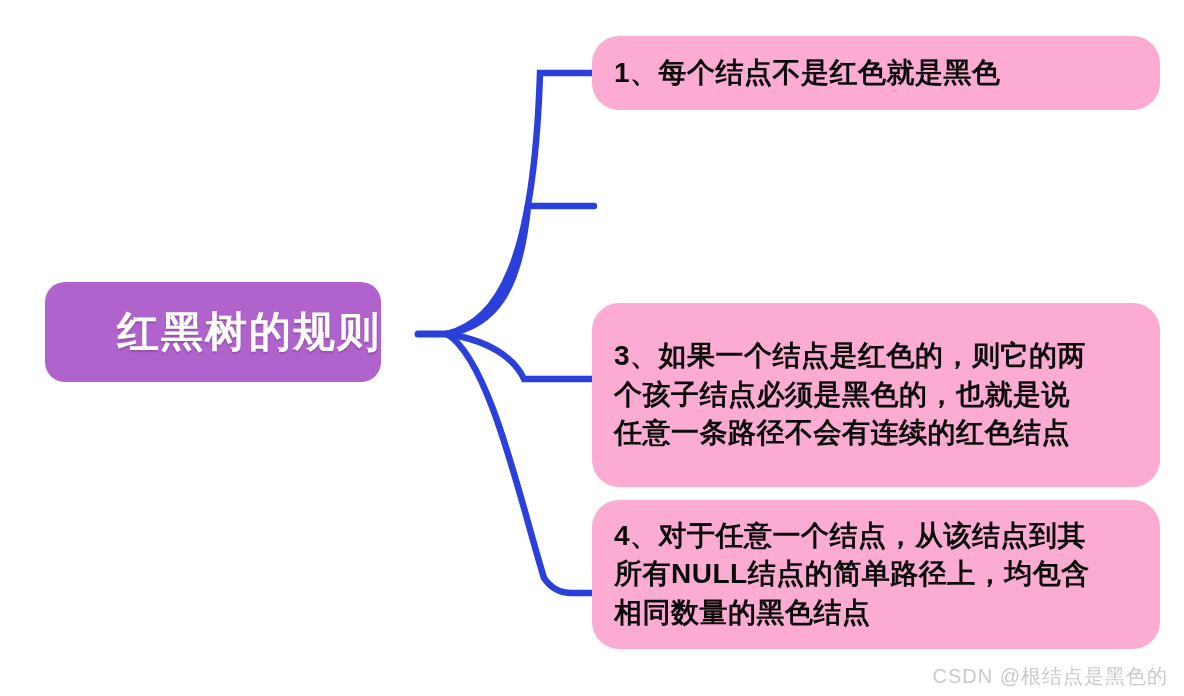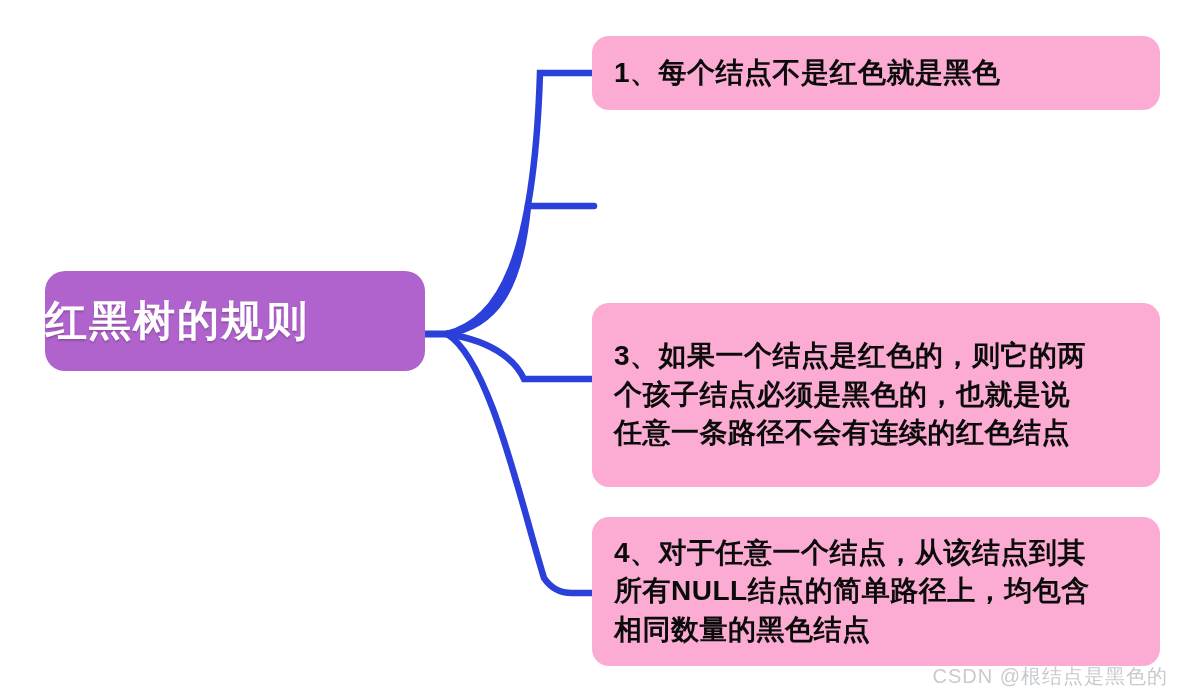--- a/index.html
+++ b/index.html
@@ -37,58 +37,58 @@
     z-index: 2;
     box-sizing: border-box;
     display: flex;
     align-items: center;
     border-radius: 18px;
   }
 
   
   #root-node {
     left: 45px;
-    top: 271px;
-    width: 380px;
+    top: 282px;
+    width: 336px;
     height: 100px;
     background: #b063cc;
     border-radius: 20px;
-    justify-content: flex-start;
+    justify-content: flex-end;
   }
   #root-node .node-text {
     color: #ffffff;
     font-size: 42px;
     font-weight: bold;
     letter-spacing: 2px;
     line-height: 1.15;
     text-align: center;
     text-shadow: 0 2px 2px rgba(0,0,0,0.18);
   }
 
   
   .branch-node {
     background: #fcacd2;
     left: 592px;
     width: 568px;
     padding: 0 22px;
-    border-radius: 17px;
+    border-radius: 27px;
   }
   .branch-node .node-text {
     color: #0b0b0b;
     font-size: 28px;
     font-weight: bold;
     line-height: 1.38;
     letter-spacing: 0.5px;
     white-space: pre-line;
   }
 
   #branch-node-1 { top: 36px;  height: 74px; }
   #branch-node-2 { top: 170px; height: 70px; }
   #branch-node-3 { top: 303px; height: 184px; }
-  #branch-node-4 { top: 517px; height: 149px; }
+  #branch-node-4 { top: 500px; height: 149px; }
 
   
   #watermark {
     position: absolute;
     z-index: 3;
     right: 16px;
     bottom: 6px;
     font-size: 20px;
     color: #9aa0a6;
     opacity: 0.55;

